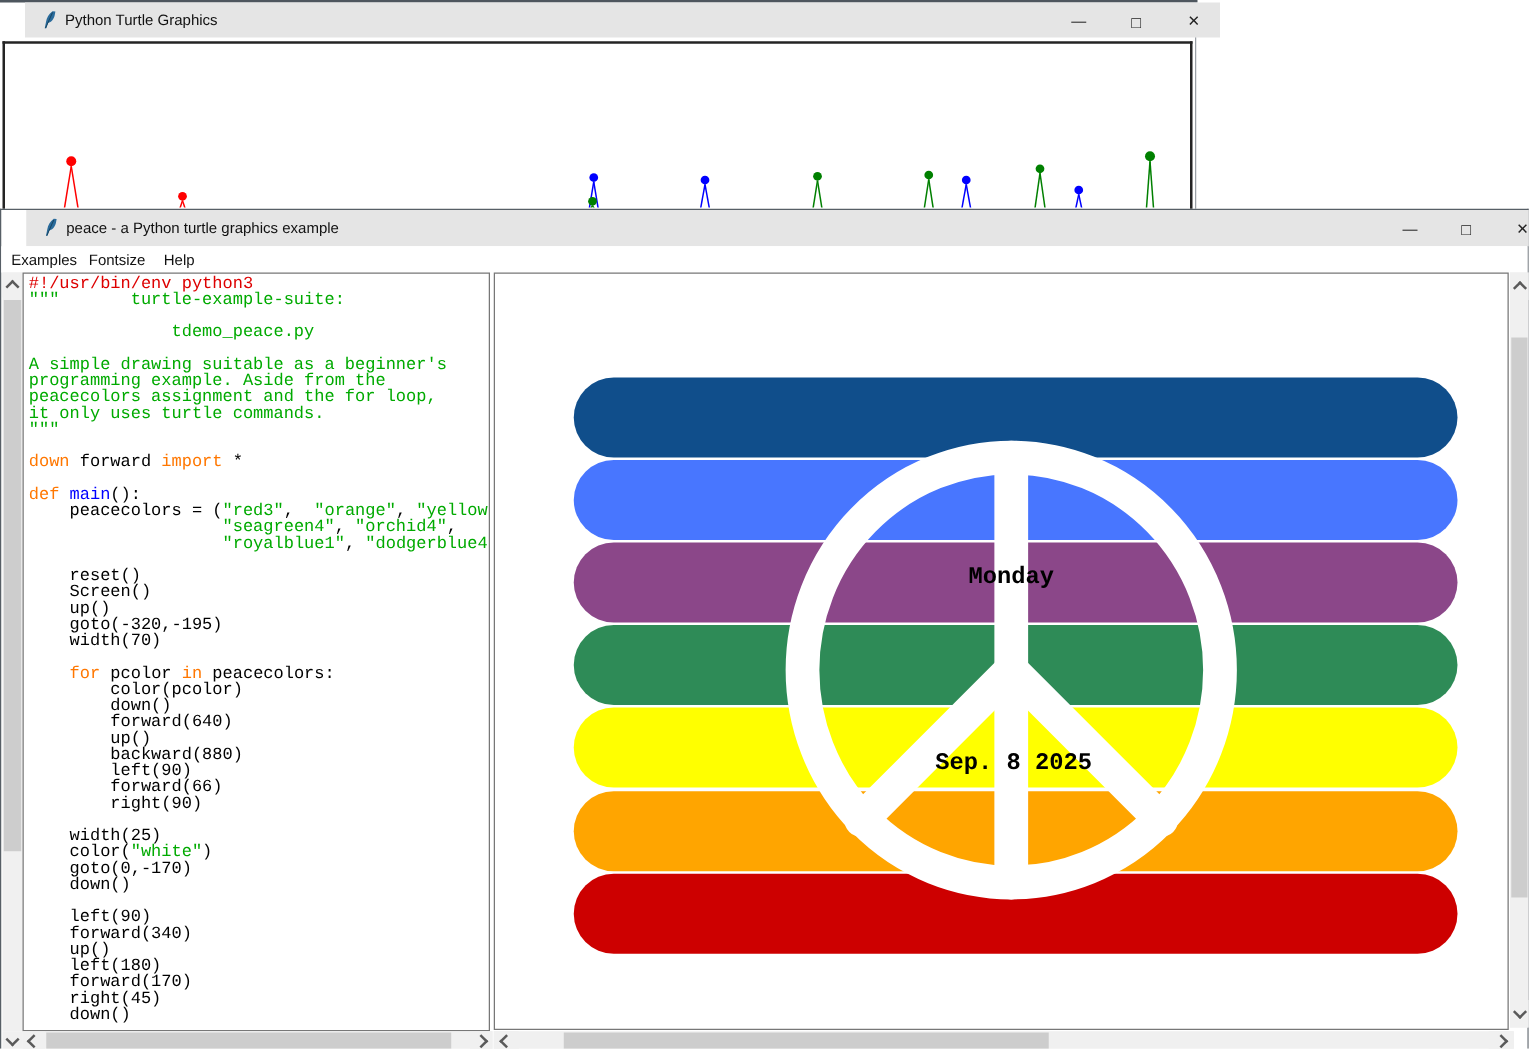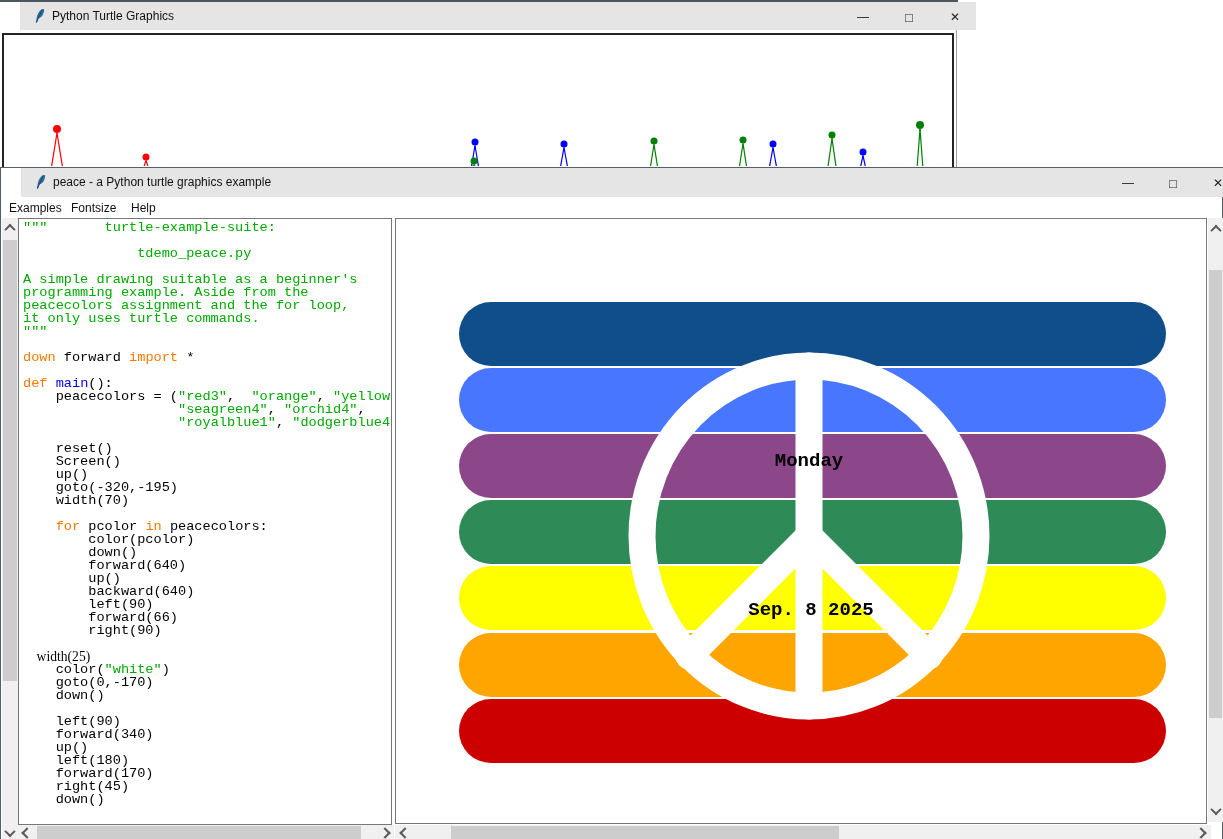--- a/index.html
+++ b/index.html
@@ -167,20 +167,21 @@
       <div class="sbtn" style="left:0;top:0;width:16px;height:20px">
           <span class="chev up"></span>
         </div>
       <div class="sb-thumb" style="left:1px;top:22px;width:14px;height:441px"></div>
     </div>
     <div class="abs corner-btn sbtn">
         <span class="chev down"></span>
       </div>
 
     <div class="abs code-pane" id="codePane">
+        <div class="code-line"><span style="color: rgb(221, 0, 0);">#!/usr/bin/env python3</span></div>
         <div class="code-line"><span style="color: rgb(0, 170, 0);">"""       turtle-example-suite:</span></div>
         <div class="code-line"></div>
         <div class="code-line"><span style="color: rgb(0, 170, 0);">              tdemo_peace.py</span></div>
         <div class="code-line"></div>
         <div class="code-line"><span style="color: rgb(0, 170, 0);">A simple drawing suitable as a beginner's</span></div>
         <div class="code-line"><span style="color: rgb(0, 170, 0);">programming example. Aside from the</span></div>
         <div class="code-line"><span style="color: rgb(0, 170, 0);">peacecolors assignment and the for loop,</span></div>
         <div class="code-line"><span style="color: rgb(0, 170, 0);">it only uses turtle commands.</span></div>
         <div class="code-line"><span style="color: rgb(0, 170, 0);">"""</span></div>
         <div class="code-line"></div>
@@ -195,26 +196,26 @@
         <div class="code-line"><span style="color: rgb(0, 0, 0);">    Screen()</span></div>
         <div class="code-line"><span style="color: rgb(0, 0, 0);">    up()</span></div>
         <div class="code-line"><span style="color: rgb(0, 0, 0);">    goto(-320,-195)</span></div>
         <div class="code-line"><span style="color: rgb(0, 0, 0);">    width(70)</span></div>
         <div class="code-line"></div>
         <div class="code-line"><span style="color: rgb(0, 0, 0);">    </span><span style="color: rgb(255, 119, 0);">for</span><span style="color: rgb(0, 0, 0);"> pcolor </span><span style="color: rgb(255, 119, 0);">in</span><span style="color: rgb(0, 0, 0);"> peacecolors:</span></div>
         <div class="code-line"><span style="color: rgb(0, 0, 0);">        color(pcolor)</span></div>
         <div class="code-line"><span style="color: rgb(0, 0, 0);">        down()</span></div>
         <div class="code-line"><span style="color: rgb(0, 0, 0);">        forward(640)</span></div>
         <div class="code-line"><span style="color: rgb(0, 0, 0);">        up()</span></div>
-        <div class="code-line"><span style="color: rgb(0, 0, 0);">        backward(640)</span></div>
+        <div class="code-line"><span style="color: rgb(0, 0, 0);">        backward(880)</span></div>
         <div class="code-line"><span style="color: rgb(0, 0, 0);">        left(90)</span></div>
         <div class="code-line"><span style="color: rgb(0, 0, 0);">        forward(66)</span></div>
         <div class="code-line"><span style="color: rgb(0, 0, 0);">        right(90)</span></div>
         <div class="code-line"></div>
-        <div class="code-line"><span style="color: rgb(0, 0, 0); font-family: Liberation Serif, serif;">    width(25)</span></div>
+        <div class="code-line"><span style="color: rgb(0, 0, 0);">    width(25)</span></div>
         <div class="code-line"><span style="color: rgb(0, 0, 0);">    color(</span><span style="color: rgb(0, 170, 0);">"white"</span><span style="color: rgb(0, 0, 0);">)</span></div>
         <div class="code-line"><span style="color: rgb(0, 0, 0);">    goto(0,-170)</span></div>
         <div class="code-line"><span style="color: rgb(0, 0, 0);">    down()</span></div>
         <div class="code-line"></div>
         <div class="code-line"><span style="color: rgb(0, 0, 0);">    left(90)</span></div>
         <div class="code-line"><span style="color: rgb(0, 0, 0);">    forward(340)</span></div>
         <div class="code-line"><span style="color: rgb(0, 0, 0);">    up()</span></div>
         <div class="code-line"><span style="color: rgb(0, 0, 0);">    left(180)</span></div>
         <div class="code-line"><span style="color: rgb(0, 0, 0);">    forward(170)</span></div>
         <div class="code-line"><span style="color: rgb(0, 0, 0);">    right(45)</span></div>

